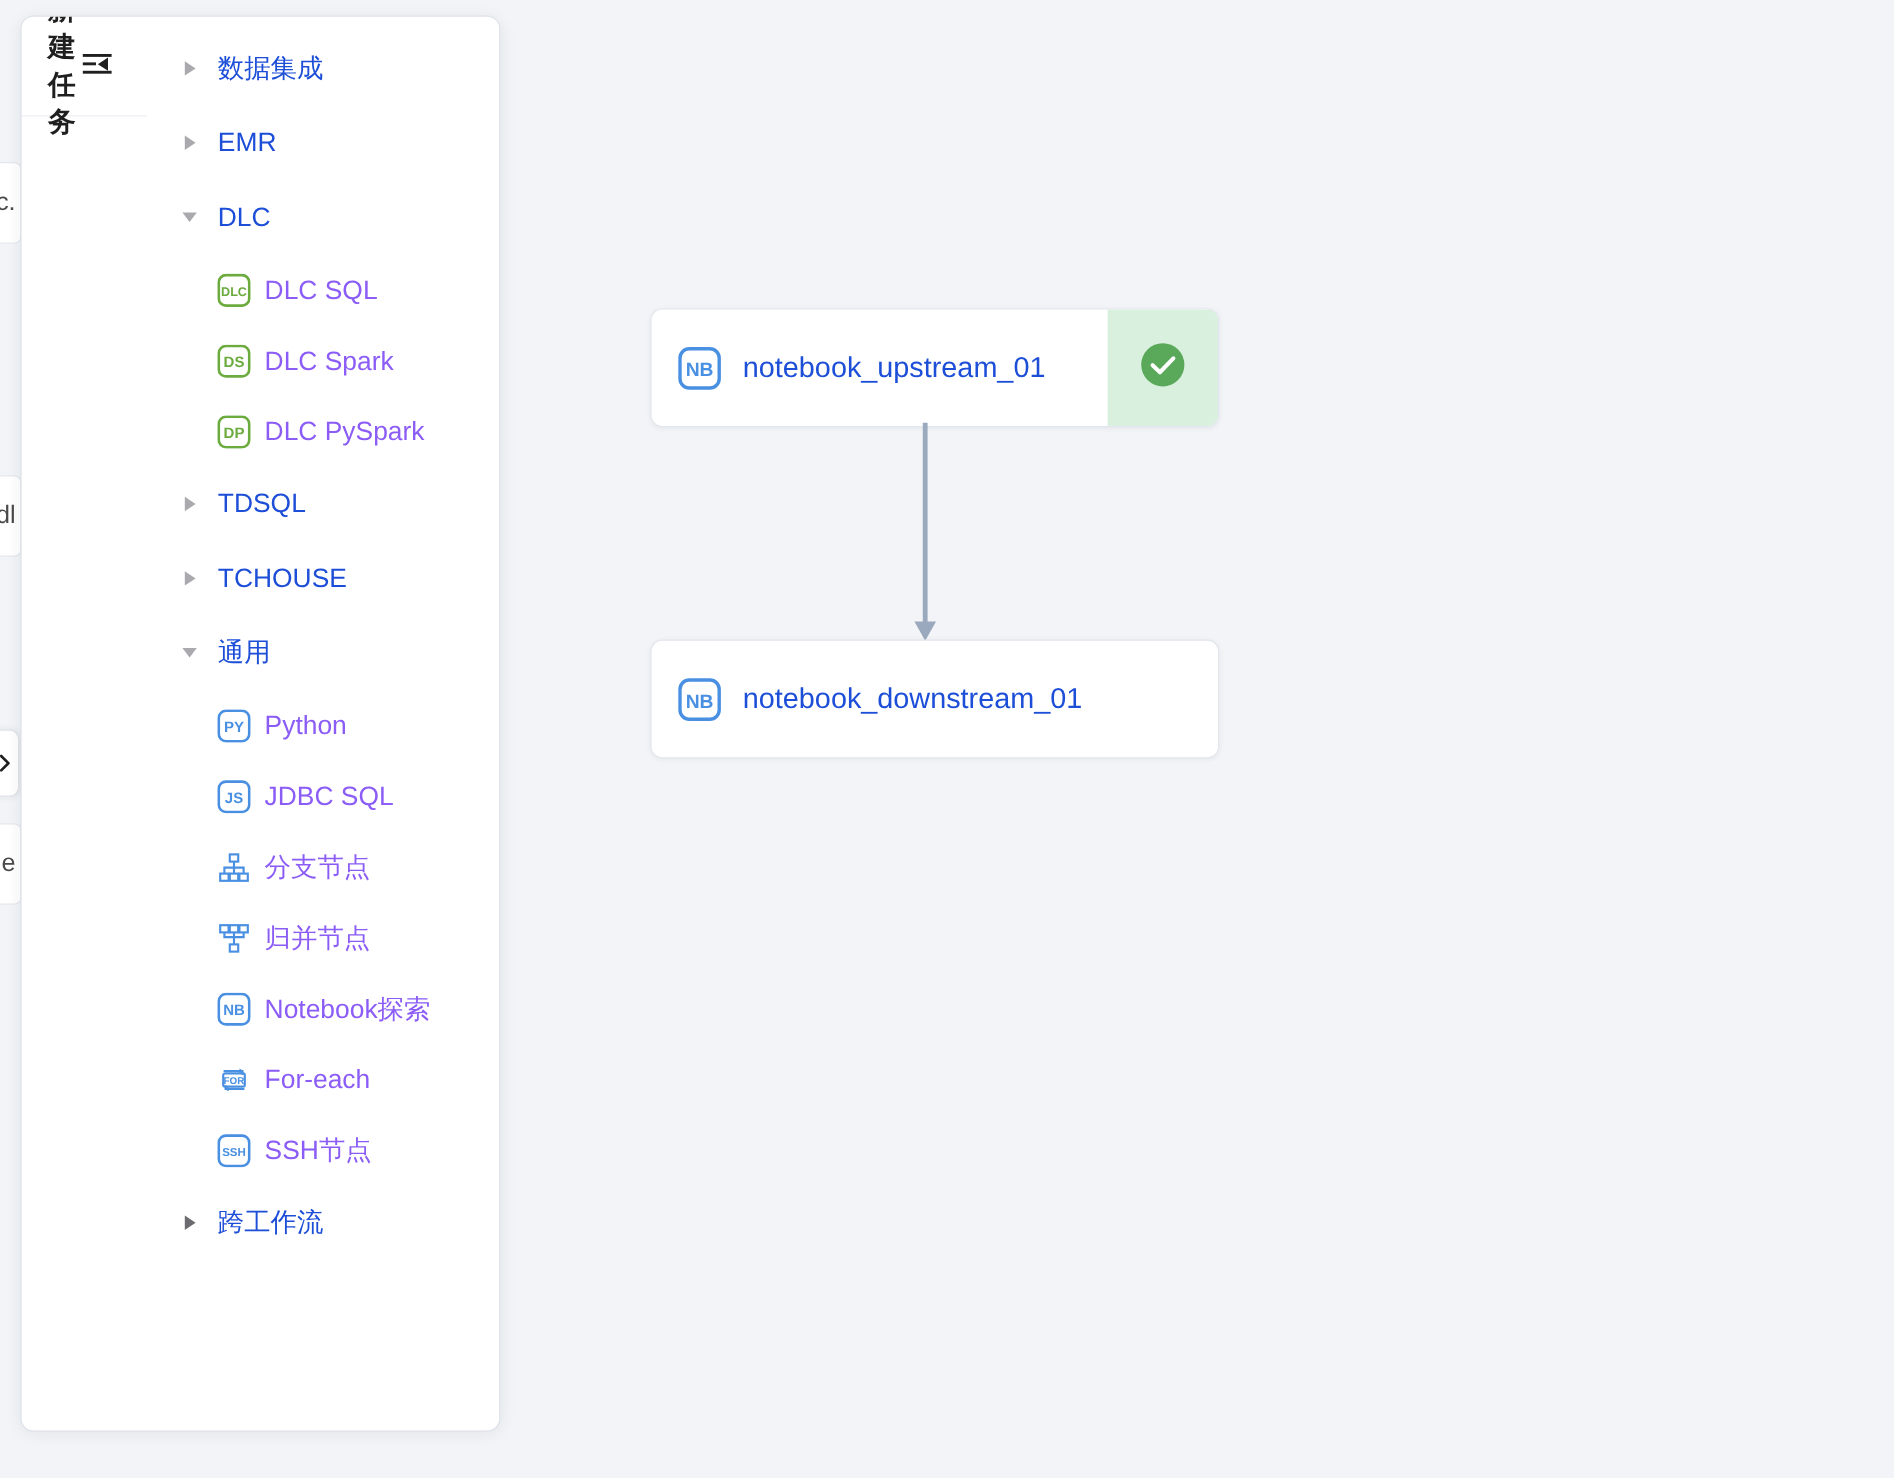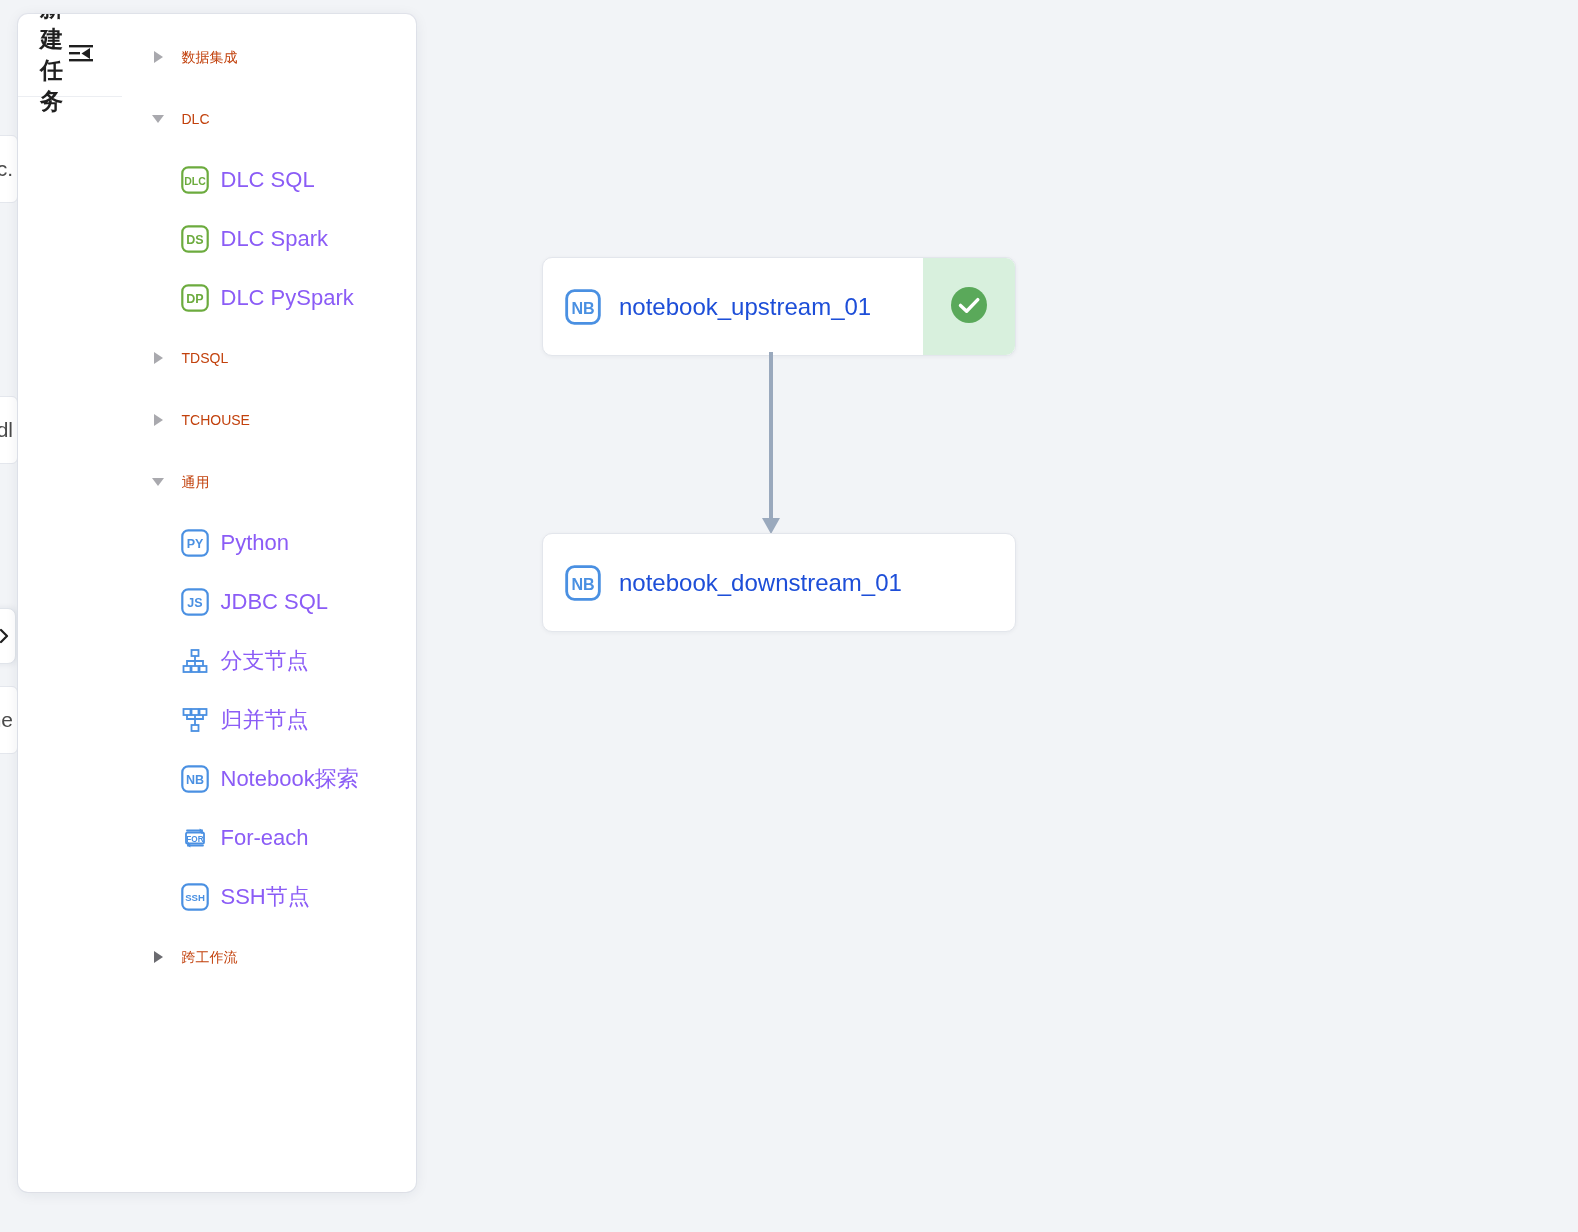--- a/index.html
+++ b/index.html
@@ -120,22 +120,22 @@
     width: 20px;
     height: 20px;
     margin-right: 14px;
     display: flex;
     align-items: center;
     justify-content: center;
     flex: 0 0 20px;
   }
   .caret svg { display: block; }
   .group-label {
-    font-size: 14px;
-    color: #c2410c;
+    font-size: 22px;
+    color: #1d4ed8;
     line-height: 1;
   }
 
   .tree-leaf {
     height: 59px;
     display: flex;
     align-items: center;
     padding-left: 58px;
     cursor: pointer;
     box-sizing: border-box;
@@ -269,20 +269,28 @@
 
     <div class="tree-group-header">
       <span class="caret">
         <svg width="14" height="16" viewBox="0 0 14 16">
             <path d="M3 2 L12 8 L3 14 Z" fill="#a9a9ae"></path>
           </svg>
       </span>
       <span class="group-label">数据集成</span>
     </div>
 
+    <div class="tree-group-header">
+      <span class="caret">
+        <svg width="14" height="16" viewBox="0 0 14 16">
+            <path d="M3 2 L12 8 L3 14 Z" fill="#a9a9ae"></path>
+          </svg>
+      </span>
+      <span class="group-label">EMR</span>
+    </div>
 
     <div class="tree-group-header">
       <span class="caret">
         <svg width="16" height="14" viewBox="0 0 16 14">
             <path d="M2 3 L14 3 L8 11 Z" fill="#a9a9ae"></path>
           </svg>
       </span>
       <span class="group-label">DLC</span>
     </div>
 

